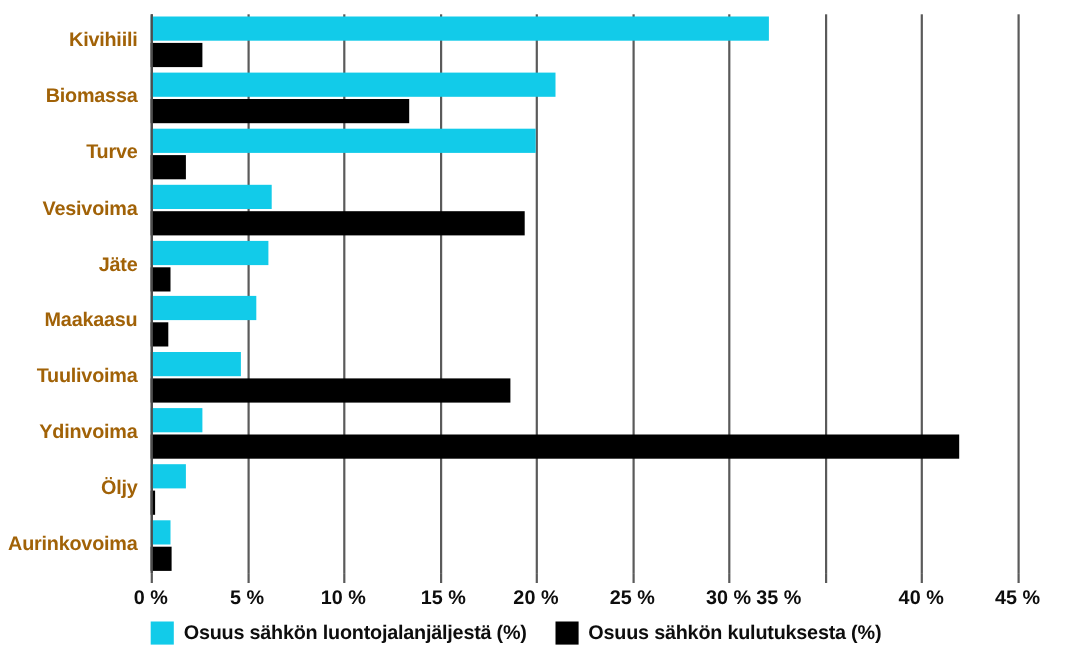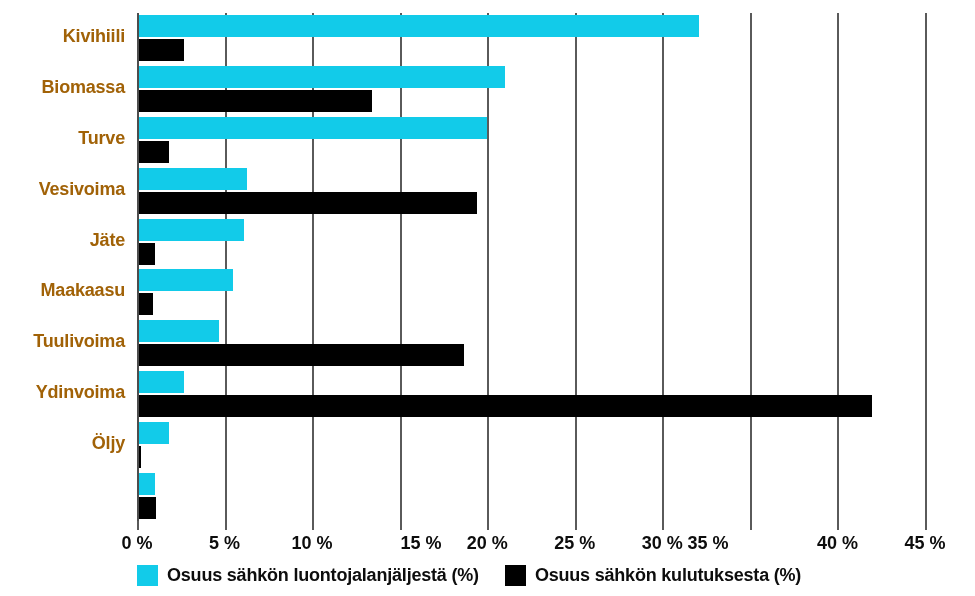--- a/index.html
+++ b/index.html
@@ -181,20 +181,21 @@
           <div class="cat-label" style="top: 13.4px;">Ydinvoima</div>
           <div class="bar cyan" title="Ydinvoima: 2.7 %" style="width: 47.28px; top: 2.4px; background: rgb(18, 203, 233);"></div>
           <div class="bar black" title="Ydinvoima: 42 %" style="width: 735.467px; top: 26.4px; background: rgb(0, 0, 0);"></div>
         </div>
         <div class="cat-row" style="top: 406.4px; height: 50.8px;">
           <div class="cat-label" style="top: 13.4px;">Öljy</div>
           <div class="bar cyan" title="Öljy: 1.8 %" style="width: 31.52px; top: 2.4px; background: rgb(18, 203, 233);"></div>
           <div class="bar black" title="Öljy: 0.2 %" style="width: 3.50222px; top: 26.4px; background: rgb(0, 0, 0);"></div>
         </div>
         <div class="cat-row" style="top: 457.2px; height: 50.8px;">
+          <div class="cat-label" style="top: 13.4px;">Aurinkovoima</div>
           <div class="bar cyan" title="Aurinkovoima: 1 %" style="width: 17.5111px; top: 2.4px; background: rgb(18, 203, 233);"></div>
           <div class="bar black" title="Aurinkovoima: 1.1 %" style="width: 19.2622px; top: 26.4px; background: rgb(0, 0, 0);"></div>
         </div>
       </div>
   </div>
 
   <div class="axis-line"></div>
 
   <div id="ticks">
       <div class="tickmark" style="left: 137px;"></div>
@@ -205,21 +206,21 @@
       <div class="tickmark" style="left: 574.778px;"></div>
       <div class="tickmark" style="left: 662.333px;"></div>
       <div class="tickmark" style="left: 749.889px;"></div>
       <div class="tickmark" style="left: 837.444px;"></div>
       <div class="tickmark" style="left: 925px;"></div>
     </div>
   <div id="tick-labels">
       <div class="tick-label" style="left: 137px;">0 %</div>
       <div class="tick-label" style="left: 224.556px;">5 %</div>
       <div class="tick-label" style="left: 312.111px;">10 %</div>
-      <div class="tick-label" style="left: 421px; text-align: right;">15 %</div>
+      <div class="tick-label" style="left: 403px; text-align: right;">15 %</div>
       <div class="tick-label" style="left: 487.222px;">20 %</div>
       <div class="tick-label" style="left: 574.778px;">25 %</div>
       <div class="tick-label" style="left: 662.333px;">30 %</div>
       <div class="tick-label" style="left: 708px;">35 %</div>
       <div class="tick-label" style="left: 837.444px; text-align: center;">40 %</div>
       <div class="tick-label" style="left: 925px; text-align: center;">45 %</div>
     </div>
 
   <div class="legend" id="legend">
       <div class="legend-item">

